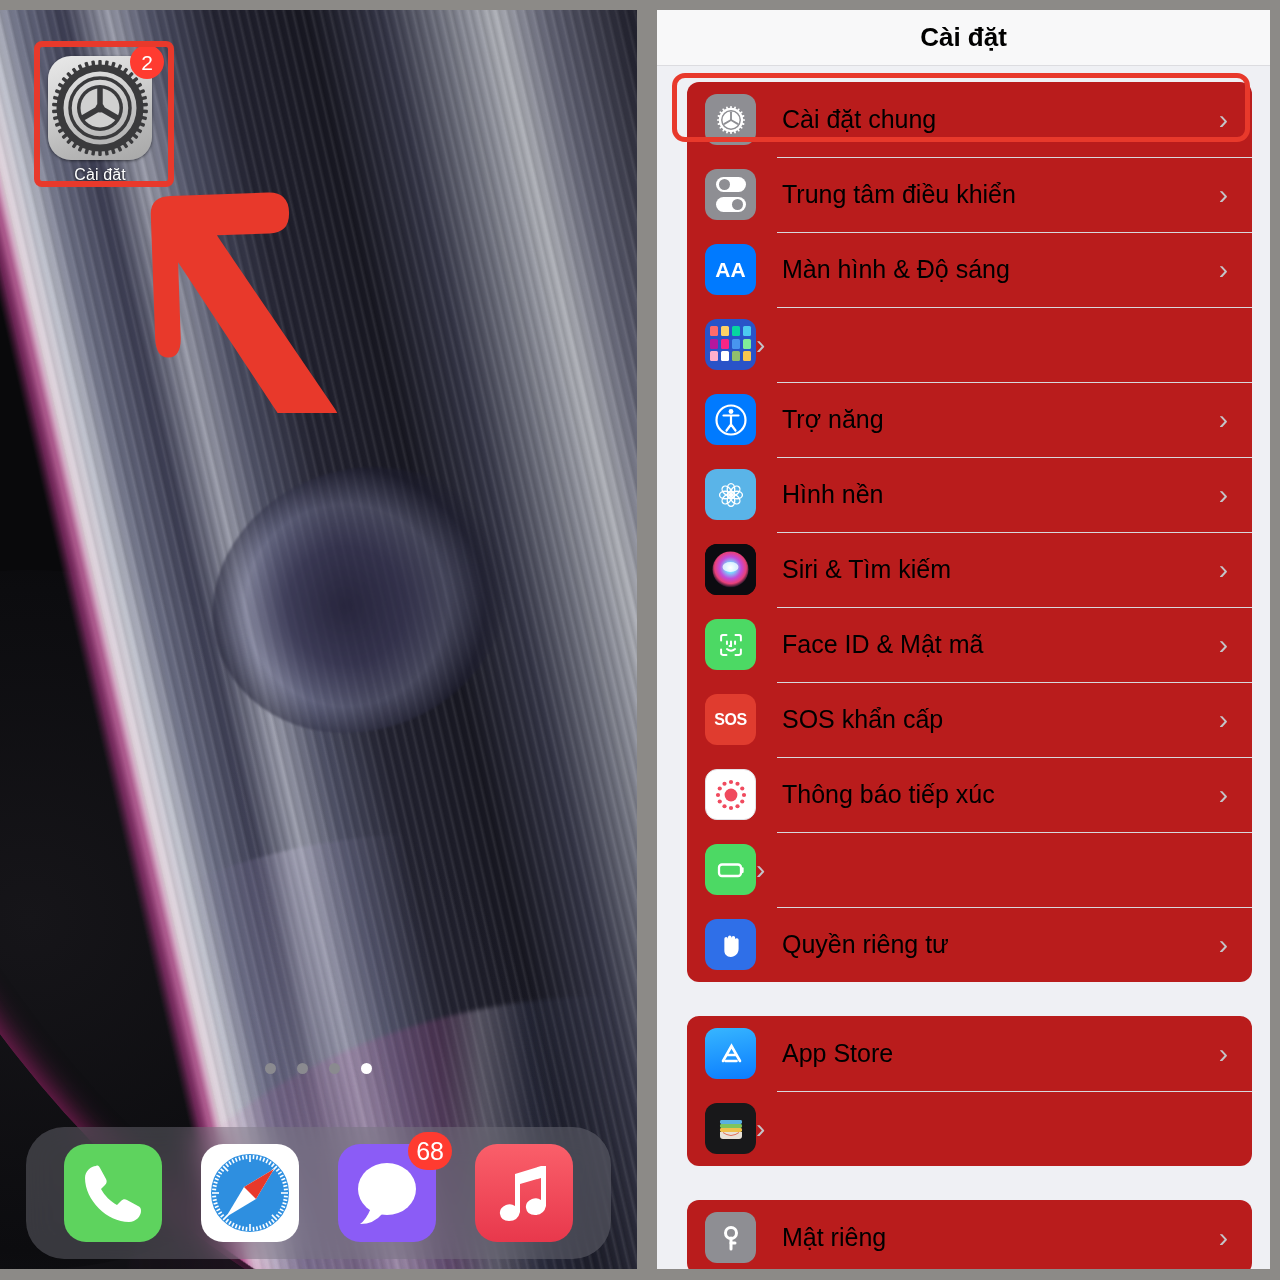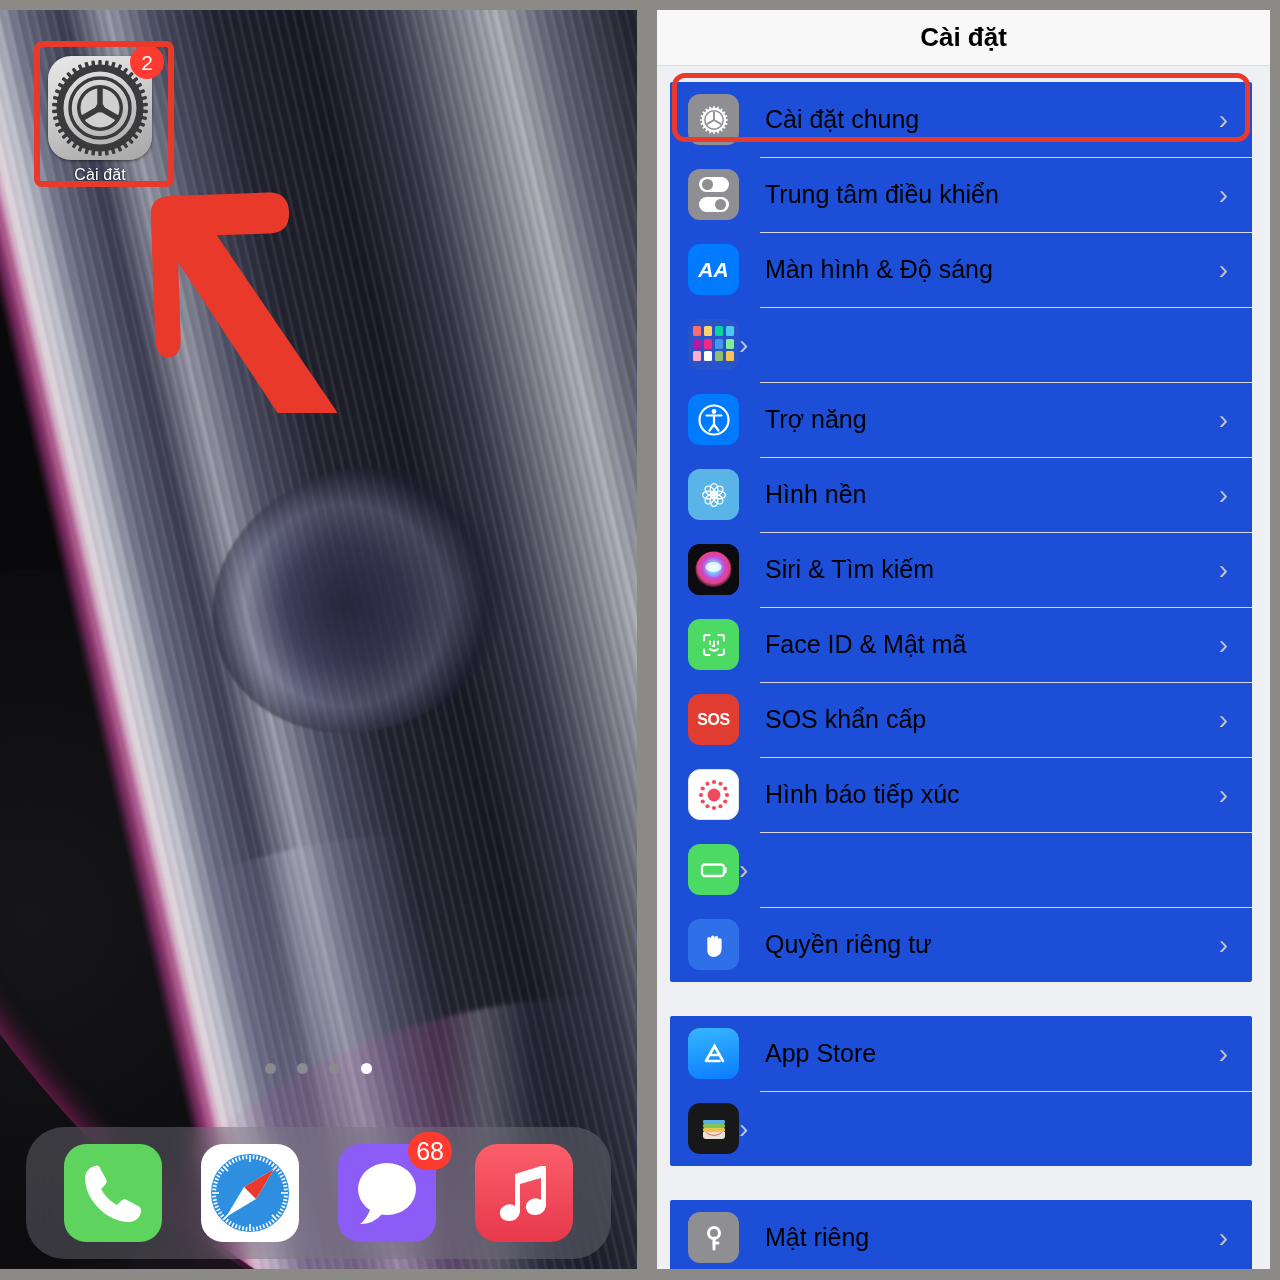--- a/index.html
+++ b/index.html
@@ -193,22 +193,22 @@
     overflow: hidden;
   }
   #nav-bar {
     height: 56px; background: #f8f8f9;
     display: flex; align-items: center; justify-content: center;
     border-bottom: 1px solid #dcdce0;
   }
   #nav-title { font-size: 26px; font-weight: bold; color: #000; }
 
   .group {
-    margin: 14px 18px 0 13px;
-    background: #1d4ed8; border-radius: 2px; overflow: hidden;
+    margin: 14px 18px 0 30px;
+    background: #b91c1c; border-radius: 12px; overflow: hidden;
   }
   #group-1 { margin-top: 16px; }
 
   .row { display: flex; align-items: center; height: 75px; padding-left: 18px; position: relative; }
   .row + .row::before {
     content: ""; position: absolute; left: 90px; right: 0; top: 0; height: 1px; background: #d8d8dc;
   }
   .row-ico {
     width: 51px; height: 51px; border-radius: 12px; flex: 0 0 auto;
     display: flex; align-items: center; justify-content: center;
@@ -221,21 +221,21 @@
   #row-highlight {
     position: absolute; left: 15px; top: 63px;
     width: 578px; height: 69px;
     border: 5px solid #e8392b; border-radius: 13px;
     pointer-events: none;
   }
 
   
   .ico-general { background: #8e8e93; }
   .ico-cc { background: #8e8e93; }
-  .ico-display { background: #007aff; color:#fff; font-weight: bold; font-style: italic; }
+  .ico-display { background: #007aff; color:#fff; font-weight: bold; }
   .ico-home { background: #2953c8; }
   .ico-access { background: #007aff; }
   .ico-wall { background: #5ab4e8; }
   .ico-siri { background: #0b0b0f; }
   .ico-faceid { background: #4cd964; }
   .ico-sos { background: #e03c2f; color: #fff; font-weight: bold; font-size: 16px; letter-spacing: -.5px; }
   .ico-expo { background: #fff; border: 1px solid #e2e2e6; }
   .ico-battery { background: #4cd964; }
   .ico-privacy { background: #2f6fe8; }
   .ico-appstore { background: linear-gradient(170deg,#37b6ff,#0a7cff); }
@@ -628,21 +628,21 @@
               <circle cx="26.5" cy="31.258330249197705" r="2.1" fill="#f04a5e"></circle>
               <circle cx="20" cy="33" r="2.1" fill="#f04a5e"></circle>
               <circle cx="13.499999999999998" cy="31.2583302491977" r="2.1" fill="#f04a5e"></circle>
               <circle cx="8.741669750802302" cy="26.500000000000007" r="2.1" fill="#f04a5e"></circle>
               <circle cx="7" cy="20.000000000000004" r="2.1" fill="#f04a5e"></circle>
               <circle cx="8.741669750802298" cy="13.499999999999998" r="2.1" fill="#f04a5e"></circle>
               <circle cx="13.499999999999995" cy="8.741669750802302" r="2.1" fill="#f04a5e"></circle>
               <circle cx="20" cy="20" r="6.4" fill="#f04a5e"></circle>
             </svg>
         </div>
-        <div class="row-label">Hình báo tiếp xúc</div>
+        <div class="row-label">Thông báo tiếp xúc</div>
         <div class="chev">›</div>
       </div>
 
       <div class="row">
         <div class="row-ico ico-battery">
           <svg viewBox="0 0 40 40" width="40" height="40">
             <rect x="8" y="14.5" width="22" height="11.5" rx="3" fill="none" stroke="#fff" stroke-width="2.3"></rect>
             <path d="M31.5 18.5 v3.5" stroke="#fff" stroke-width="2.3" stroke-linecap="round"></path>
           </svg>
         </div>

